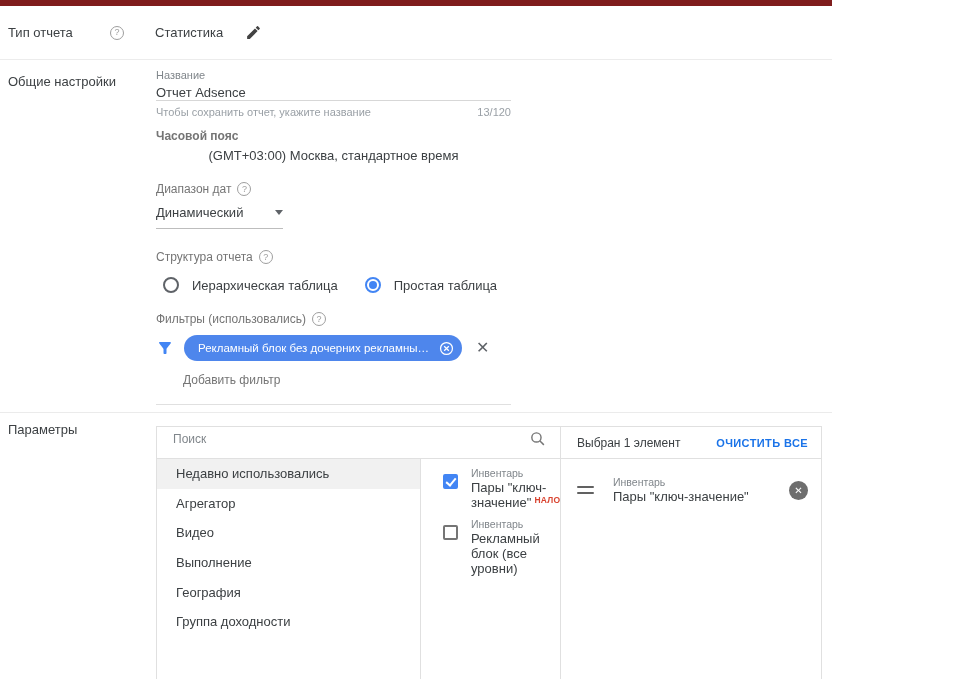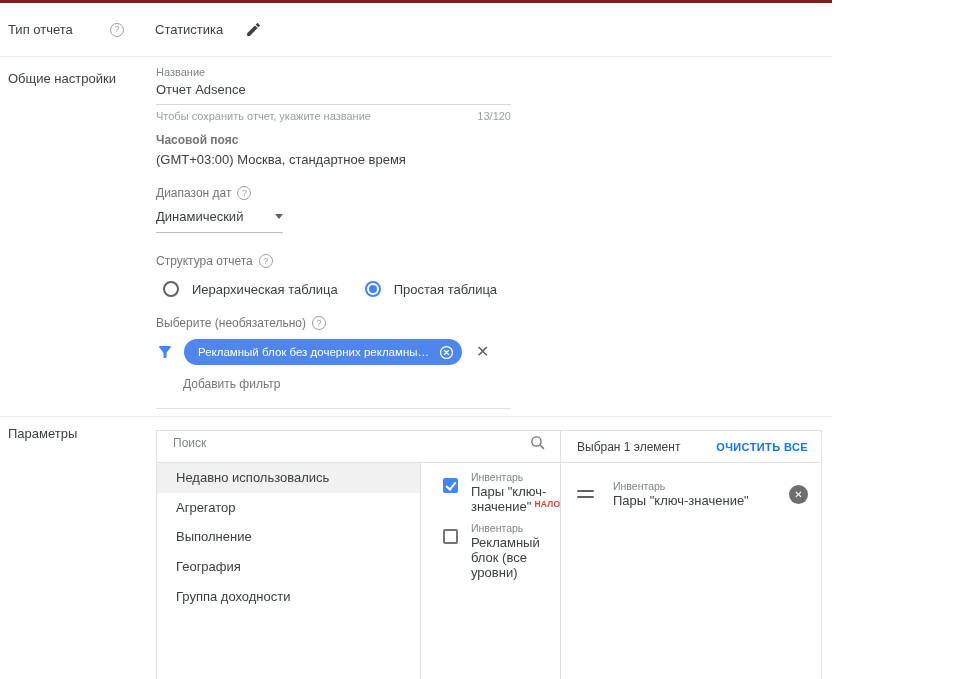--- a/index.html
+++ b/index.html
@@ -2,21 +2,21 @@
 <html><head>
 <meta charset="utf-8">
 <style>
   * { margin: 0; padding: 0; box-sizing: border-box; }
   html, body { background: #fff; }
   body {
     width: 960px; height: 679px; overflow: hidden;
     font-family: "Liberation Sans", "DejaVu Sans", sans-serif;
     color: #3c4043; font-size: 13px;
   }
-  .page { width: 832px; height: 679px; overflow: hidden; border-top: 3px solid #7f1d1d; position: relative; }
+  .page { width: 832px; height: 679px; overflow: hidden; border-top: 6px solid #7f1d1d; position: relative; }
 
   
   .report-type-row { display: flex; align-items: center; height: 54px; border-bottom: 1px solid #ececec; padding-left: 8px; }
   .report-type-row .row-label { width: 100px; font-size: 13px; color: #3c4043; }
   .help-icon {
     display: inline-flex; align-items: center; justify-content: center;
     width: 14px; height: 14px; border: 1px solid #9e9e9e; border-radius: 50%;
     color: #9e9e9e; font-size: 9px; line-height: 1; flex: 0 0 auto;
   }
   .report-type-row .help-icon { margin-left: 2px; }
@@ -24,27 +24,27 @@
   .pencil-icon { margin-left: 22px; display: inline-flex; cursor: pointer; }
 
   
   .general-section { display: flex; }
   .left-col { width: 156px; padding: 14px 8px 0 8px; flex: 0 0 auto; }
   .section-title { font-size: 13px; color: #3c4043; }
   .section-hint { font-size: 11px; color: #80868b; margin-top: 4px; line-height: 1.35; }
   .general-content { padding-top: 9px; width: 355px; }
 
   .field-label { font-size: 11px; color: #80868b; }
-  .name-value { font-size: 13px; color: #3c4043; margin-top: 4px; padding-bottom: 7px; border-bottom: 1px solid #d7d7d7; }
+  .name-value { font-size: 13px; color: #3c4043; margin-top: 4px; padding-bottom: 0; border-bottom: 1px solid #d7d7d7; }
   .name-hint-row { display: flex; justify-content: space-between; margin-top: 5px; }
   .name-hint-row .hint { font-size: 11px; color: #9aa0a6; }
   .name-hint-row .counter { font-size: 11px; color: #9aa0a6; }
 
   .tz-label { margin-top: 11px; font-size: 12px; color: #757575; font-weight: bold; }
-  .tz-value { margin-top: 5px; font-size: 13px; color: #3c4043; }
+  .tz-value { margin-top: 5px; font-size: 13px; color: #3c4043; text-align: center; }
 
   .inline-label { display: flex; align-items: center; gap: 6px; font-size: 12px; color: #757575; }
   .date-range-label { margin-top: 19px; }
   .selects-row { display: flex; gap: 24px; margin-top: 9px; }
   .select {
     display: flex; align-items: center; justify-content: space-between;
     border-bottom: 1px solid #bdbdbd; padding-bottom: 8px; cursor: pointer;
   }
   .select .sel-text { font-size: 13px; color: #3c4043; }
   .caret { width: 0; height: 0; border-left: 4px solid transparent; border-right: 4px solid transparent; border-top: 5px solid #5f6368; margin-left: 8px; }
@@ -178,21 +178,21 @@
           <span class="radio-circle"></span>
           <span class="radio-label">Иерархическая таблица</span>
         </div>
         <div class="radio-opt checked">
           <span class="radio-circle"></span>
           <span class="radio-label">Простая таблица</span>
         </div>
       </div>
 
       <div class="inline-label filters-label">
-        <span>Выберите (необязательно)</span>
+        <span>Фильтры (использовались)</span>
         <span class="help-icon">?</span>
       </div>
       <div class="chip-row">
         <span class="funnel-icon">
           <svg width="18" height="18" viewBox="0 0 24 24" fill="#4285f4">
               <path d="M4.25 5.61C6.27 8.2 10 13 10 13v6c0 .55.45 1 1 1h2c.55 0 1-.45 1-1v-6s3.72-4.8 5.74-7.39A.998.998 0 0 0 18.95 4H5.04c-.83 0-1.3.95-.79 1.61z"></path>
             </svg>
         </span>
         <span class="filter-chip">
           <span class="chip-text">Рекламный блок без дочерних рекламных блоков в...</span>
@@ -230,20 +230,21 @@
       </div>
 
       <div class="selheader-cell">
         <span class="sel-count">Выбран 1 элемент</span>
         <span class="clear-all">ОЧИСТИТЬ ВСЕ</span>
       </div>
 
       <div class="cats-cell">
           <div class="cat-item active">Недавно использовались</div>
           <div class="cat-item">Агрегатор</div>
+          <div class="cat-item">Видео</div>
           <div class="cat-item">Выполнение</div>
           <div class="cat-item">География</div>
           <div class="cat-item">Группа доходности</div>
         </div>
       <div class="opts-cell">
           <div class="opt-item">
             <span class="checkbox checked"></span>
             <div class="opt-texts">
               <div class="opt-group">Инвентарь</div>
               <div class="opt-label">Пары "ключ-значение"<span class="opt-badge">НАЛОЖЕНИЕ</span></div>

